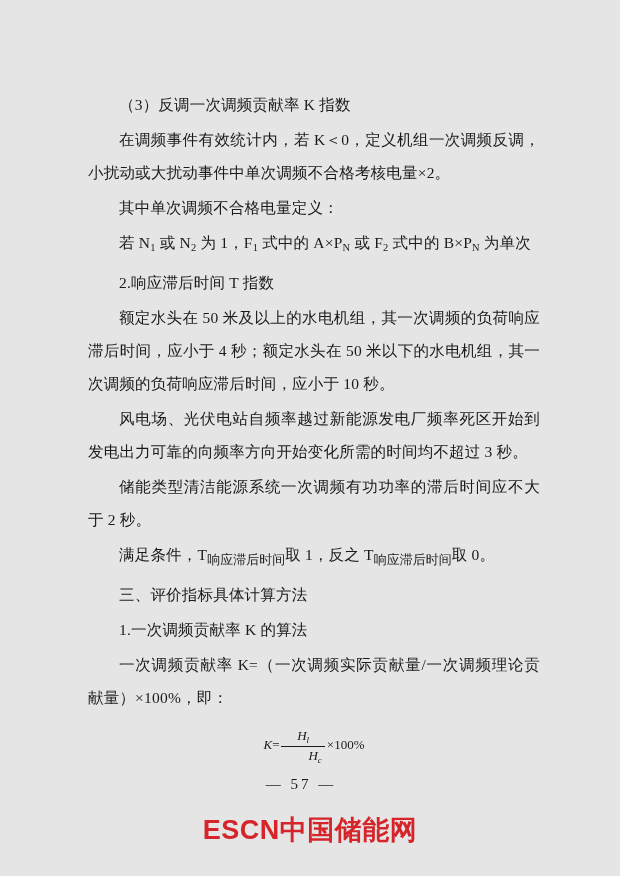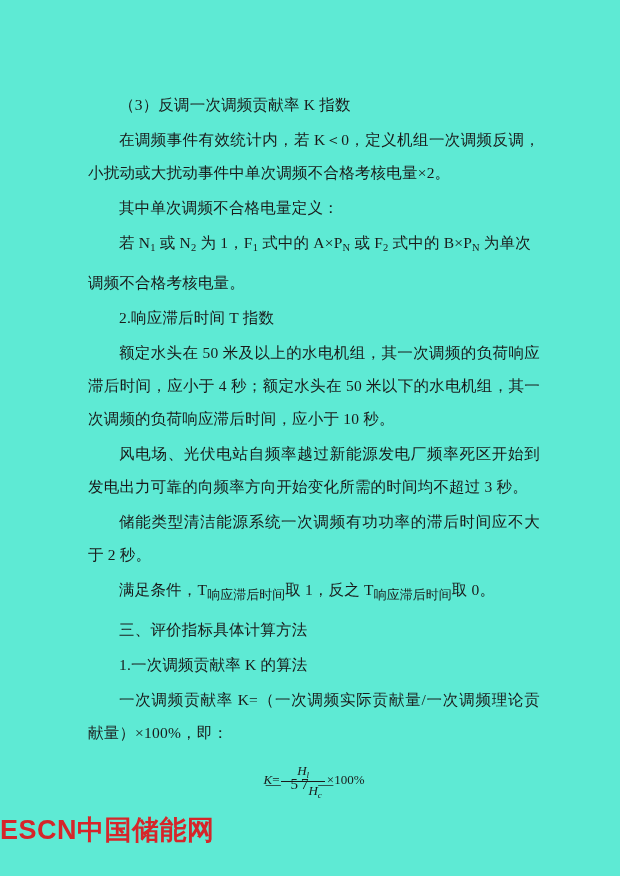--- a/index.html
+++ b/index.html
@@ -13,21 +13,21 @@
     font-family: "Liberation Serif", serif;
     color: #1a1a1a;
     position: relative;
     overflow: hidden;
   }
   .page {
     position: absolute;
     left: 0; top: 0;
     width: 620px;
     height: 876px;
-    background: #5eead4;
+    background: #e5e5e5;
   }
   .content {
     position: absolute;
     left: 88px;
     top: 88px;
     width: 452px;
   }
   p {
     margin: 0 0 2px 0;
     font-size: 15.5px;
@@ -92,20 +92,21 @@
     letter-spacing: 3px;
     color: #1a1a1a;
     padding-left: 90px;
     box-sizing: border-box;
   }
   .watermark {
     position: absolute;
     left: 0;
     top: 812px;
     width: 620px;
+    text-align: center;
     font-family: "Liberation Sans", sans-serif;
     font-weight: bold;
     font-size: 27px;
     color: #d6252a;
     letter-spacing: 0.5px;
   }
   .watermark .cn {
     font-family: "DejaVu Sans", sans-serif;
     font-weight: bold;
   }
@@ -118,21 +119,20 @@
   <div class="content">
 
     <p class="indent">（3）反调一次调频贡献率 K 指数</p>
 
     <p class="indent">在调频事件有效统计内，若 K＜0，定义机组一次调频反调，小扰动或大扰动事件中单次调频不合格考核电量×2。</p>
 
     <p class="indent">其中单次调频不合格电量定义：</p>
 
     <p class="indent"><span>若 N</span><span class="sci-sub">1</span><span> 或 N</span><span class="sci-sub">2</span><span> 为 1，F</span><span class="sci-sub">1</span><span> 式中的 A×P</span><span class="sci-sub">N</span><span> 或 F</span><span class="sci-sub">2</span><span> 式中的 B×P</span><span class="sci-sub">N</span><span> 为单次</span></p>
 
-    <p>调频不合格考核电量。</p>
 
     <p class="heading">2.响应滞后时间 T 指数</p>
 
     <p class="indent">额定水头在 50 米及以上的水电机组，其一次调频的负荷响应滞后时间，应小于 4 秒；额定水头在 50 米以下的水电机组，其一次调频的负荷响应滞后时间，应小于 10 秒。</p>
 
     <p class="indent">风电场、光伏电站自频率越过新能源发电厂频率死区开始到发电出力可靠的向频率方向开始变化所需的时间均不超过 3 秒。</p>
 
     <p class="indent">储能类型清洁能源系统一次调频有功功率的滞后时间应不大于 2 秒。</p>
 
     <p class="indent"><span>满足条件，T</span><span class="sub">响应滞后时间</span><span>取 1，反之 T</span><span class="sub">响应滞后时间</span><span>取 0。</span></p>

